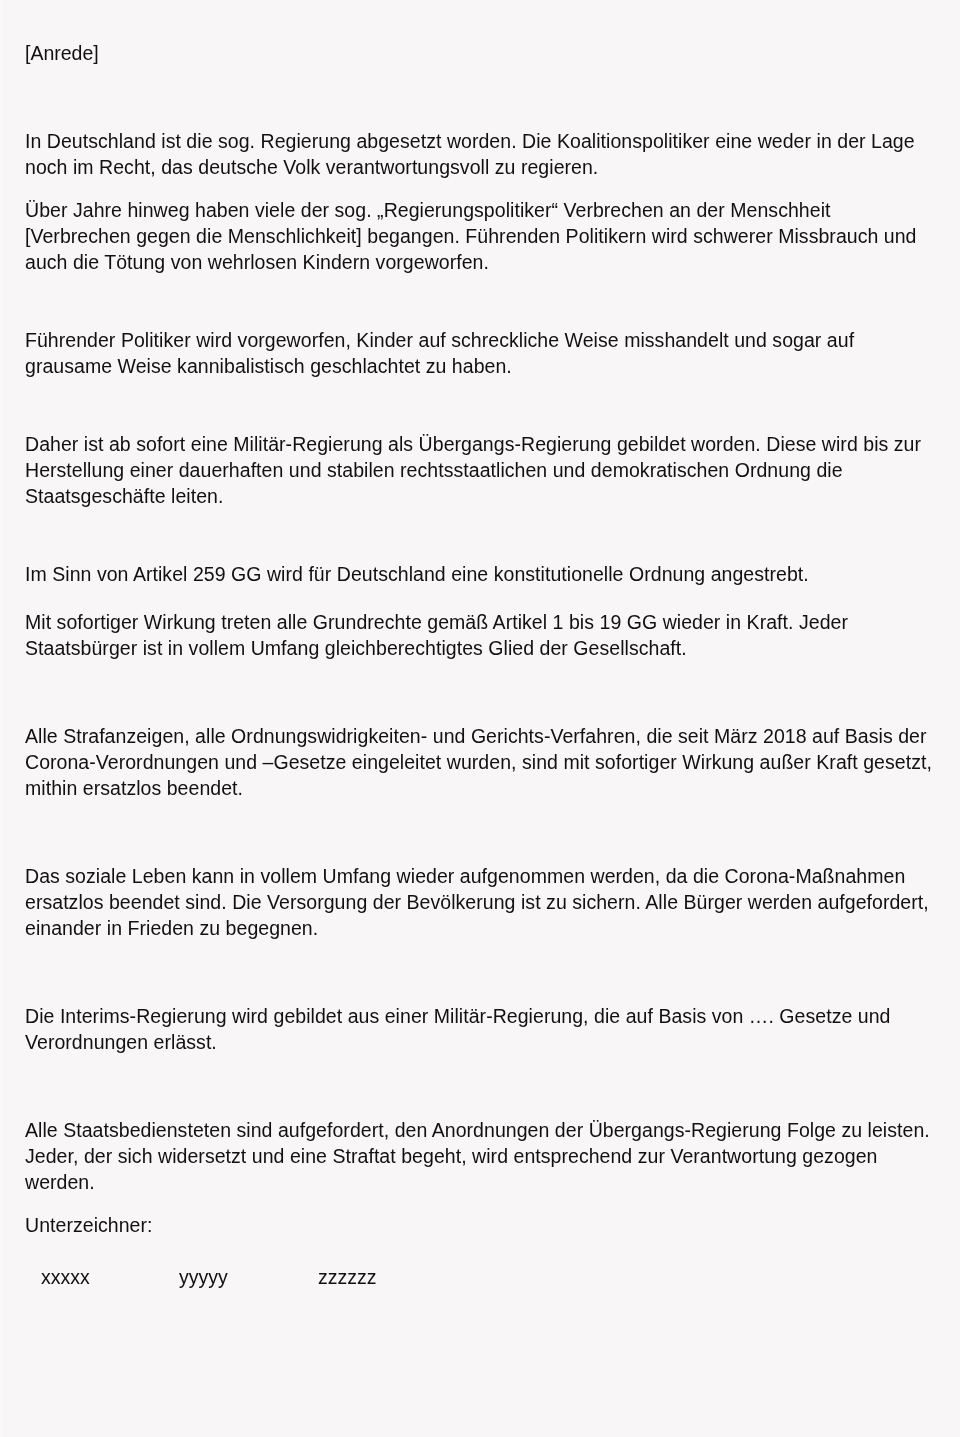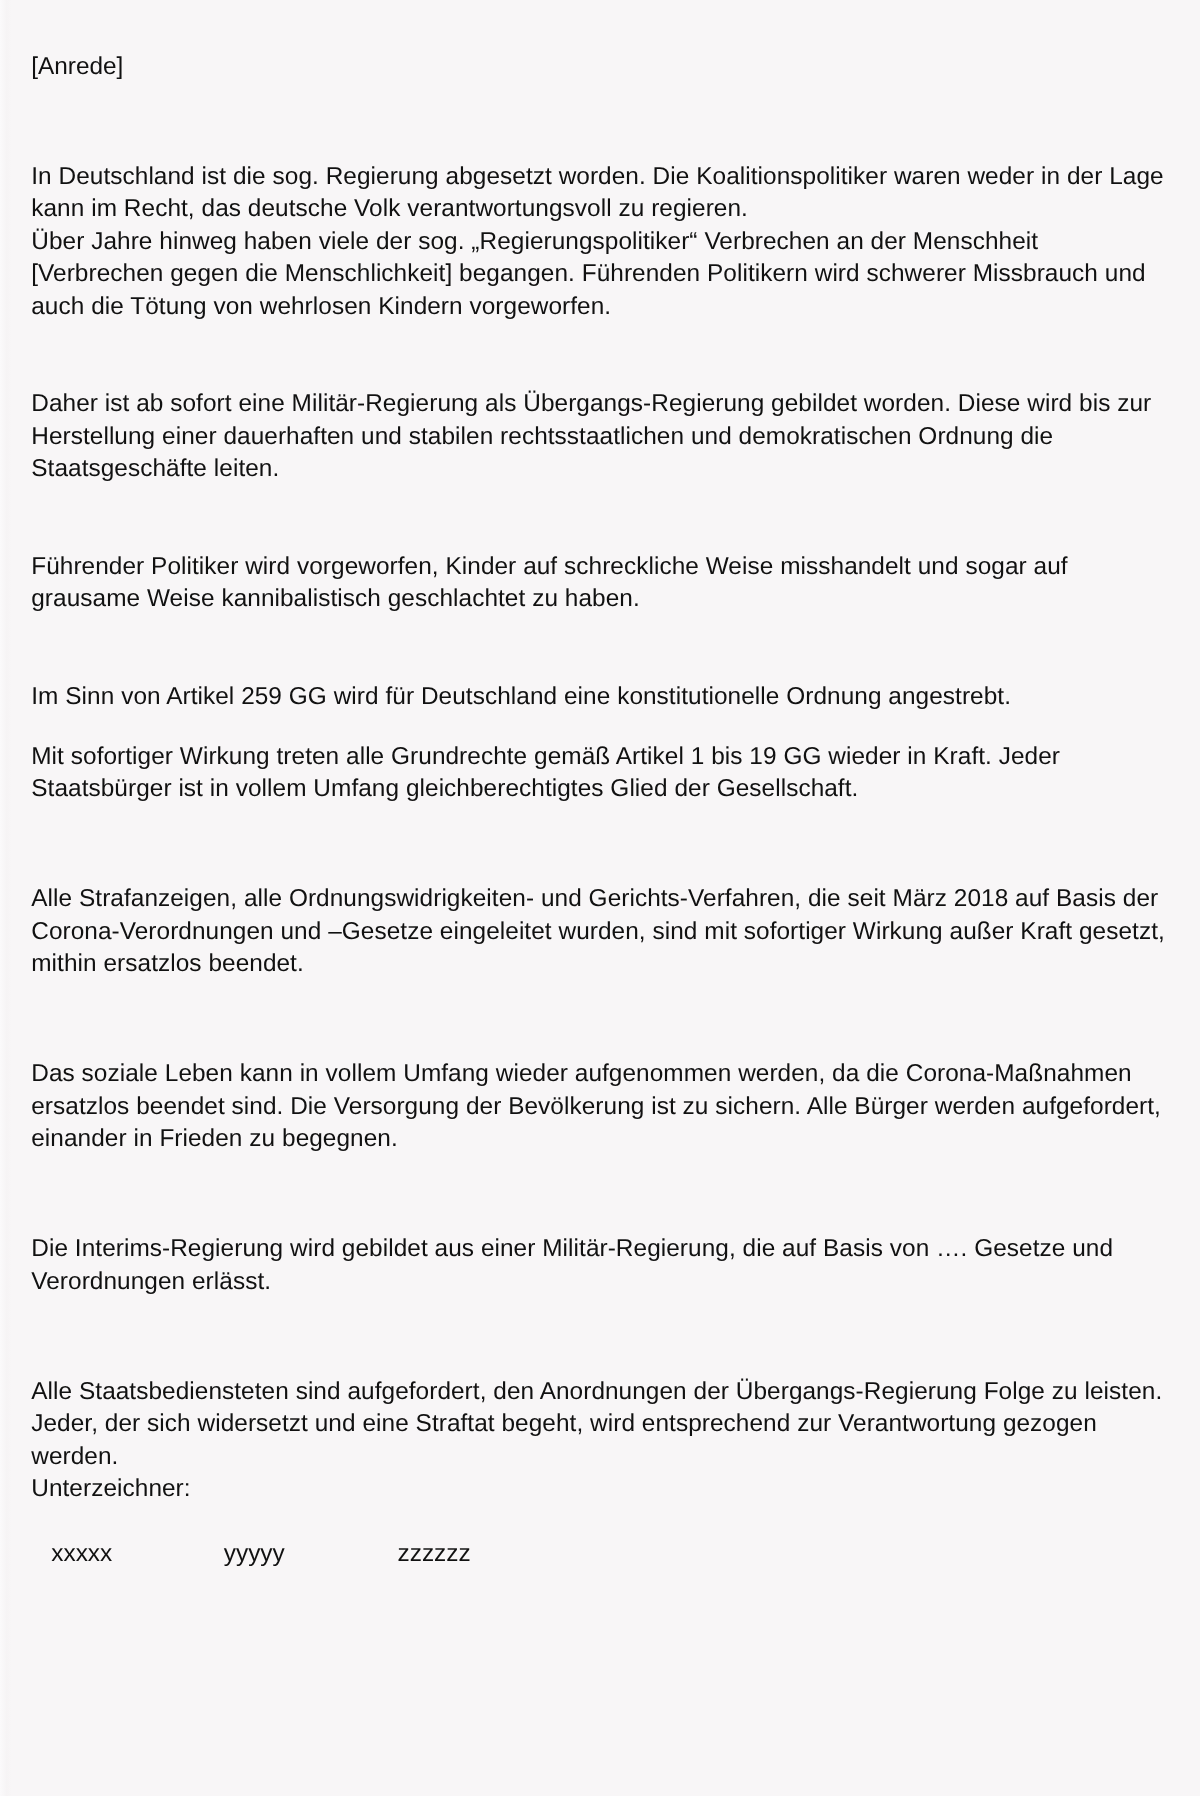--- a/index.html
+++ b/index.html
@@ -35,21 +35,21 @@
   .para {
     font-size: 19.5px;
     line-height: 26px;
     letter-spacing: 0.05px;
     margin: 0;
     text-align: left;
     white-space: pre-line;
   }
   
   .gap-xs { margin-top: 22px; }
-  .gap-s  { }
+  .gap-s  { margin-top: 17px; }
   .gap-l  { margin-top: 52px; }
   .gap-xl { margin-top: 62px; }
 
   .salutation {
     font-size: 19.5px;
     line-height: 26px;
     margin: 0;
   }
   .signers {
     margin-top: 26px;
@@ -70,27 +70,27 @@
 </style>
 </head>
 <body>
 
 <div class="scan-edge"></div>
 
 <div class="page">
 
   <p class="salutation">[Anrede]</p>
 
-  <p class="para gap-xl">In Deutschland ist die sog. Regierung abgesetzt worden. Die Koalitionspolitiker waren weder in der Lage kann im Recht, das deutsche Volk verantwortungsvoll zu regieren.</p>
+  <p class="para gap-xl">In Deutschland ist die sog. Regierung abgesetzt worden. Die Koalitionspolitiker eine weder in der Lage noch im Recht, das deutsche Volk verantwortungsvoll zu regieren.</p>
 
   <p class="para gap-s">Über Jahre hinweg haben viele der sog. „Regierungspolitiker“ Verbrechen an der Menschheit [Verbrechen gegen die Menschlichkeit] begangen. Führenden Politikern wird schwerer Missbrauch und auch die Tötung von wehrlosen Kindern vorgeworfen.</p>
 
+  <p class="para gap-l">Führender Politiker wird vorgeworfen, Kinder auf schreckliche Weise misshandelt und sogar auf grausame Weise kannibalistisch geschlachtet zu haben.</p>
+
   <p class="para gap-l">Daher ist ab sofort eine Militär-Regierung als Übergangs-Regierung gebildet worden. Diese wird bis zur Herstellung einer dauerhaften und stabilen rechtsstaatlichen und demokratischen Ordnung die Staatsgeschäfte leiten.</p>
-
-  <p class="para gap-l">Führender Politiker wird vorgeworfen, Kinder auf schreckliche Weise misshandelt und sogar auf grausame Weise kannibalistisch geschlachtet zu haben.</p>
 
   <p class="para gap-l">Im Sinn von Artikel 259 GG wird für Deutschland eine konstitutionelle Ordnung angestrebt.</p>
 
   <p class="para gap-xs">Mit sofortiger Wirkung treten alle Grundrechte gemäß Artikel 1 bis 19 GG wieder in Kraft. Jeder Staatsbürger ist in vollem Umfang gleichberechtigtes Glied der Gesellschaft.</p>
 
   <p class="para gap-xl">Alle Strafanzeigen, alle Ordnungswidrigkeiten- und Gerichts-Verfahren, die seit März 2018 auf Basis der Corona-Verordnungen und –Gesetze eingeleitet wurden, sind mit sofortiger Wirkung außer Kraft gesetzt, mithin ersatzlos beendet.</p>
 
   <p class="para gap-xl">Das soziale Leben kann in vollem Umfang wieder aufgenommen werden, da die Corona-Maßnahmen ersatzlos beendet sind. Die Versorgung der Bevölkerung ist zu sichern. Alle Bürger werden aufgefordert, einander in Frieden zu begegnen.</p>
 
   <p class="para gap-xl">Die Interims-Regierung wird gebildet aus einer Militär-Regierung, die auf Basis von …. Gesetze und Verordnungen erlässt.</p>

